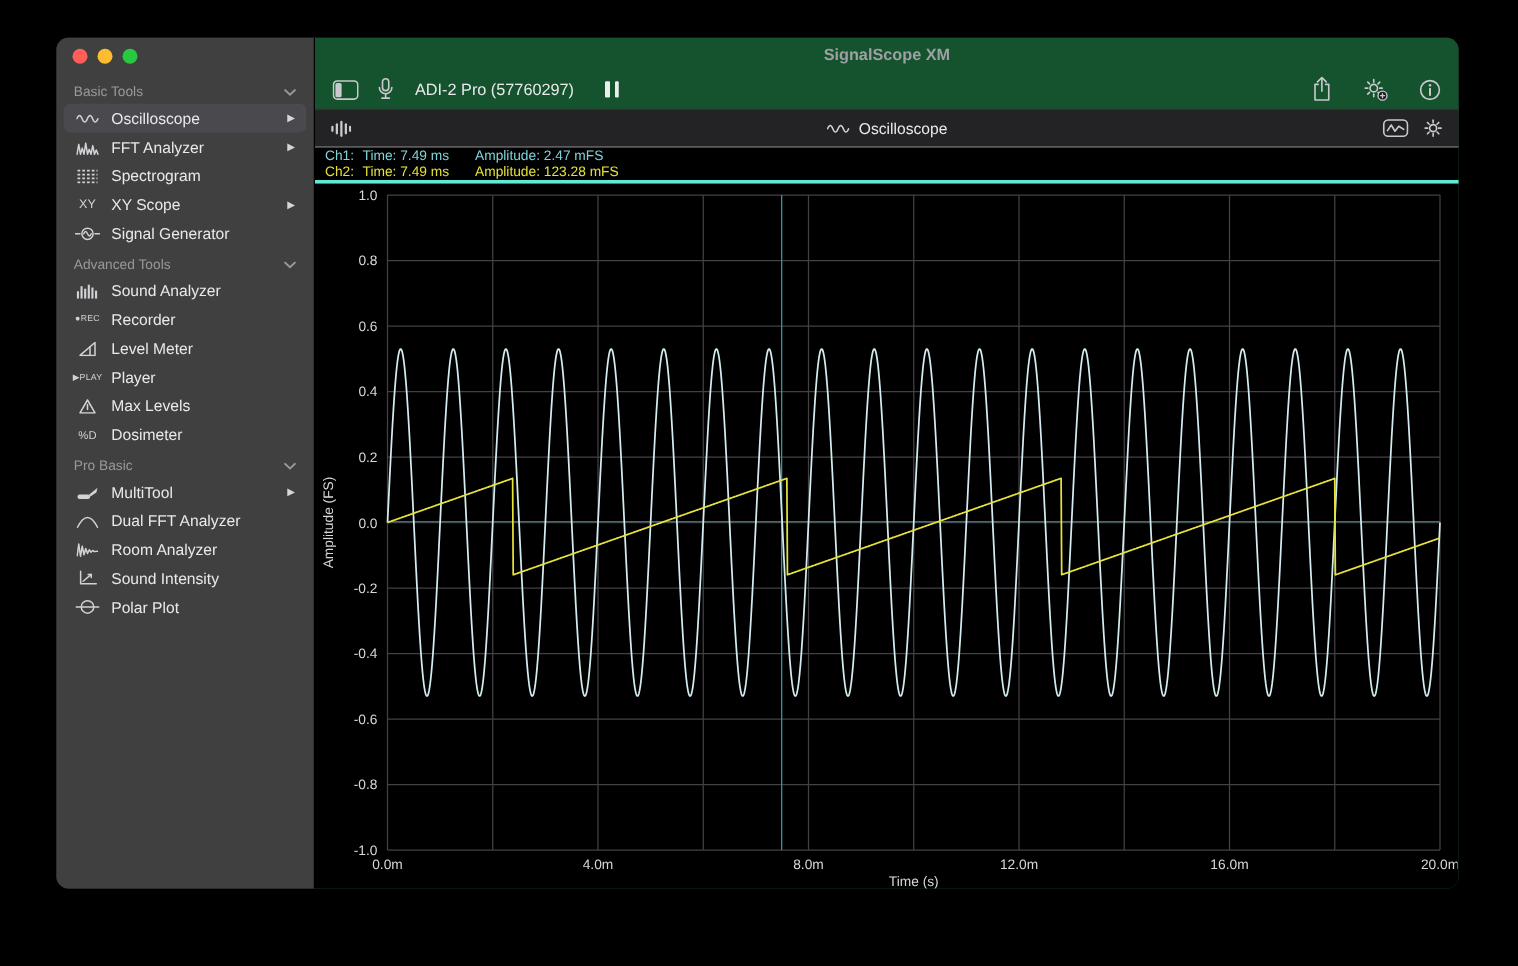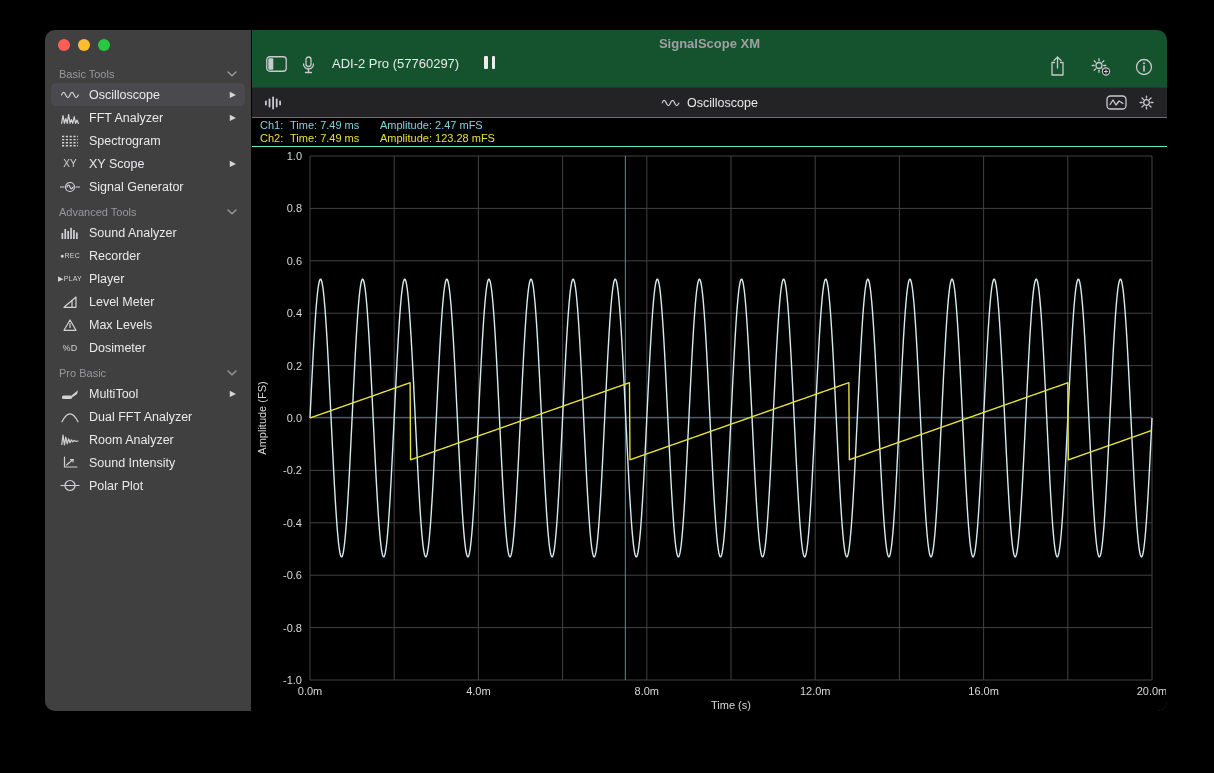--- a/index.html
+++ b/index.html
@@ -27,34 +27,34 @@
   .sb-arrow { margin-left:auto; font-size:8px; color:#d6d6da; padding-right:2px; }
   .txt-icon { font-size:7px; letter-spacing:0.2px; color:#d2d2d6; white-space:nowrap;text-align:center; }
   .txt-icon.big { font-size:10px; } .txt-icon.mid { font-size:9px; }
   .icon-stroke { stroke:#c9c9ce; fill:none; stroke-width:1.3; stroke-linecap:round; stroke-linejoin:round; }
   .icon-stroke2 { stroke:#d2d2d6; fill:none; stroke-width:1.2; stroke-linecap:round; stroke-linejoin:round; }
 
   
   .main { flex:1; display:flex; flex-direction:column; min-width:0; background:#14532d; }
   .titlebar { height:26px; display:flex; align-items:center; justify-content:center;
               color:#9fa0a5; font-size:13px; font-weight:700; }
-  .toolbar { height:32px; display:flex; align-items:flex-start; padding:0 14px; gap:15px;
+  .toolbar { height:32px; display:flex; align-items:center; padding:0 14px; gap:15px;
              border-bottom:1px solid #323235; }
   .device-name { color:#e9e9ec; font-size:13px; margin-left:2px; }
   .pause { display:flex; gap:4px; margin-left:10px; }
   .pause i { display:block; width:3.5px; height:13px; background:#ededf0; border-radius:1px; }
   .tb-right { margin-left:auto; display:flex; align-items:center; gap:24px; }
   .subtoolbar { height:30px; display:flex; align-items:center; background:#232326;
                 padding:0 12px; position:relative; border-bottom:1px solid #6f6f72; }
   .view-title { position:absolute; left:50%; transform:translateX(-50%);
                 display:flex; align-items:center; gap:7px; color:#e9e9ec; font-size:12.5px; }
   .st-right { margin-left:auto; display:flex; align-items:center; gap:11px; }
 
   
-  .readout { height:29px; background:#000; border-bottom:1px solid #5eead4;
+  .readout { height:29px; background:#000; border-bottom:3px solid #5eead4;
              padding:1px 0 0 8px; font-size:11px; line-height:13px; }
   .readout .ch1 { color:#7fd4dc; } .readout .ch2 { color:#e4e136; }
   .readout span.rl { display:inline-block; width:30px; }
   .readout span.rt { display:inline-block; width:90px; }
 
   
   .plot { flex:1; position:relative; background:#000; }
   .plot svg { position:absolute; left:0; top:0; }
   svg text.tick { fill:#d8d8d8; font-size:11px; font-family:"Liberation Sans", sans-serif; }
 </style>
@@ -163,35 +163,35 @@
 
         <div class="sb-item">
           <span class="sb-icon">
             <span class="txt-icon">●REC</span>
           </span>
           <span class="sb-label">Recorder</span>
         </div>
 
         <div class="sb-item">
           <span class="sb-icon">
-            <span class="txt-icon">▶PLAY</span>
-          </span>
-          <span class="sb-label">Player</span>
-        </div>
-
-        <div class="sb-item">
-          <span class="sb-icon">
             <svg width="14" height="12" viewBox="0 0 14 12">
                 <g class="icon-stroke2">
                   <path d="M1 11.3 H13 V1 Z"></path>
                   <line x1="9" y1="11.3" x2="9" y2="4.4"></line>
                 </g>
               </svg>
           </span>
           <span class="sb-label">Level Meter</span>
+        </div>
+
+        <div class="sb-item">
+          <span class="sb-icon">
+            <span class="txt-icon">▶PLAY</span>
+          </span>
+          <span class="sb-label">Player</span>
         </div>
 
         <div class="sb-item">
           <span class="sb-icon">
             <svg width="14" height="12" viewBox="0 0 14 12">
                 <g class="icon-stroke2">
                   <path d="M7 1 L13 11.3 H1 Z"></path>
                   <line x1="7" y1="4.5" x2="7" y2="8.5"></line>
                 </g>
               </svg>

